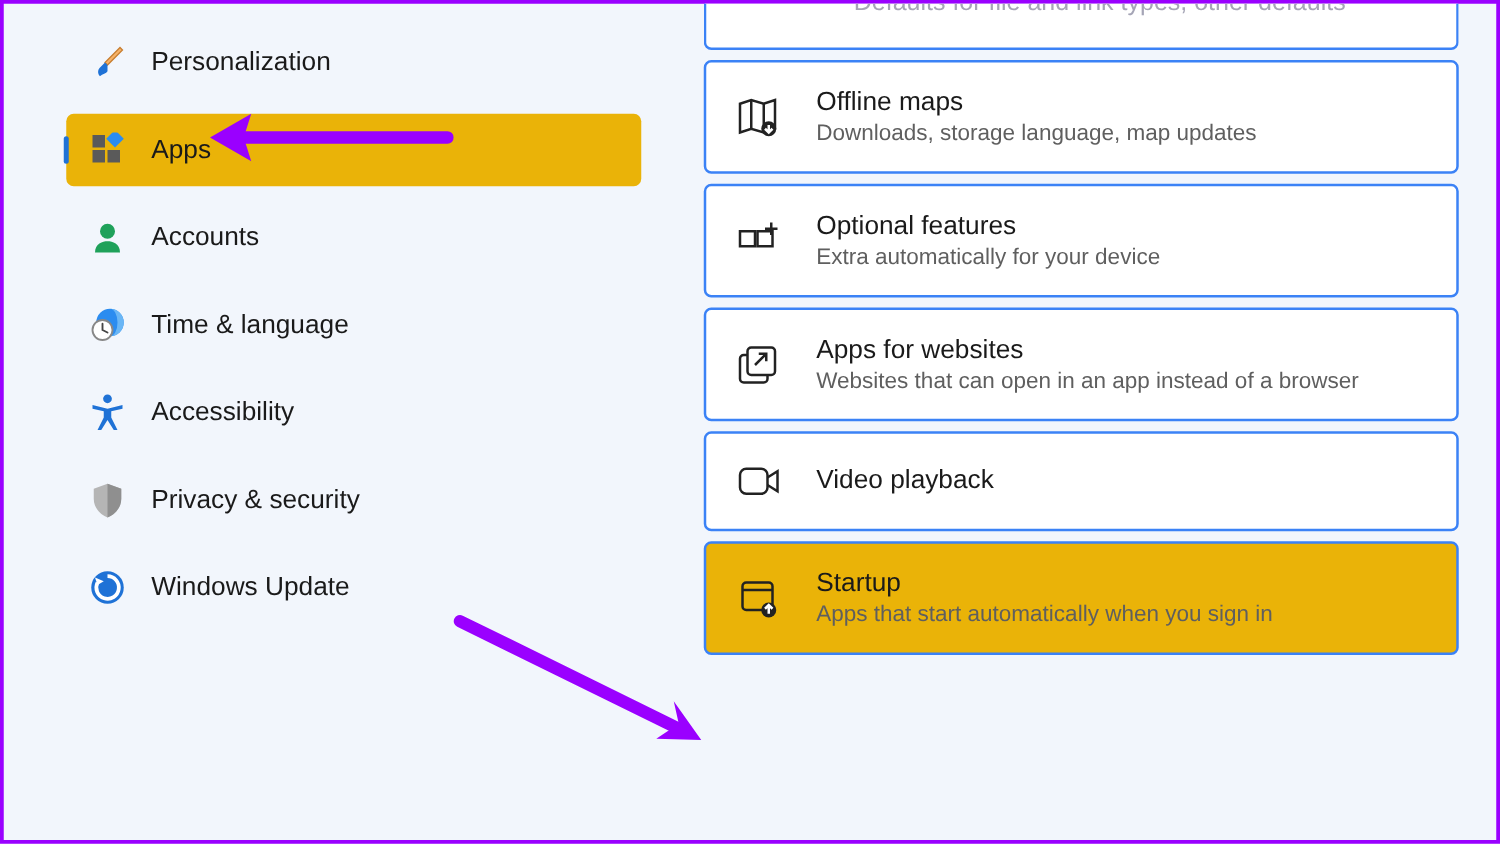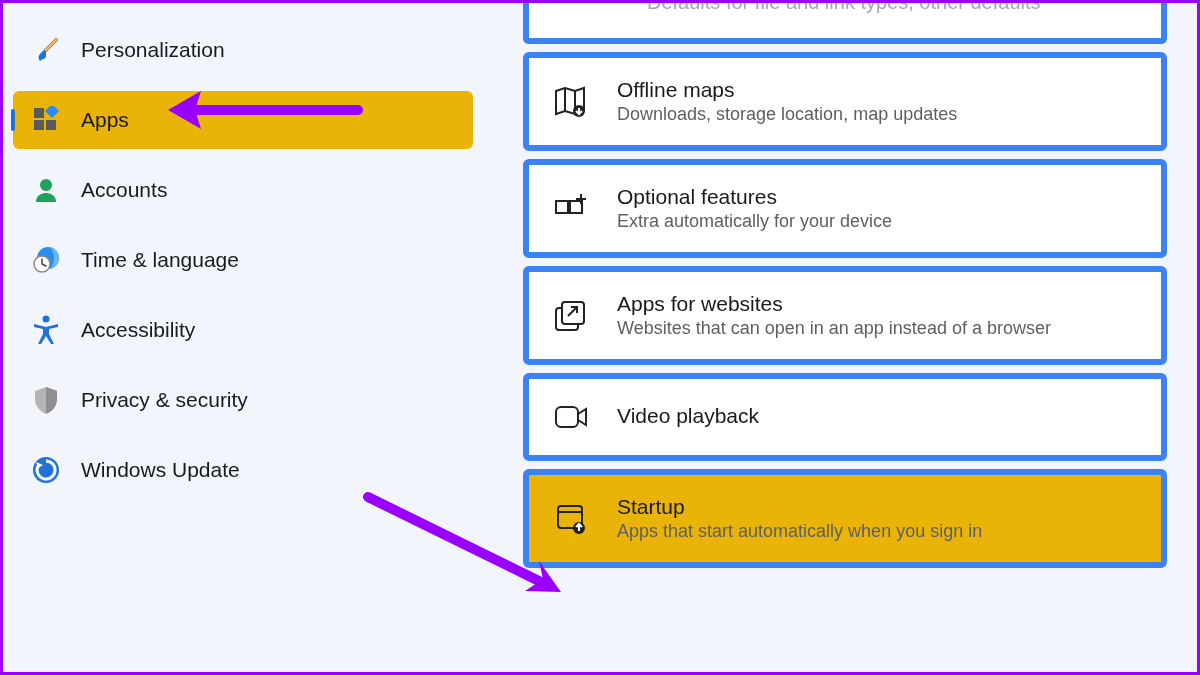--- a/index.html
+++ b/index.html
@@ -1,25 +1,25 @@
 <!DOCTYPE html>
 <html><head>
 <meta charset="utf-8">
 <style>
 * { margin: 0; padding: 0; box-sizing: border-box; font-family: "Segoe UI", -apple-system, sans-serif; }
 body { width: 1200px; height: 675px; background: #f2f6fc; border: 3px solid #9a00ff; overflow: hidden; position: relative; }
-.layout { display: flex; height: 100%; }
+.layout { display: flex; height: 100%; padding-left: 40px; }
 .sidebar { width: 480px; padding: 18px 10px 0 10px; }
 .sidebar-item { display: flex; align-items: center; gap: 20px; padding: 14px 18px; border-radius: 6px; cursor: pointer; margin-bottom: 12px; position: relative; }
 .sidebar-item.selected { background: #eab308; }
 .sidebar-item.selected::before { content: ""; position: absolute; left: -2px; top: 18px; bottom: 18px; width: 4px; background: #1f72d6; border-radius: 3px; }
 .sidebar-icon { width: 30px; height: 30px; display: flex; align-items: center; justify-content: center; flex-shrink: 0; }
 .sidebar-label { font-size: 21px; color: #1a1a1a; font-weight: 400; }
 .main { flex: 1; padding: 0 30px 20px 40px; overflow: hidden; }
-.card { background: #fff; border: 6px solid #3b82f6; border-radius: 6px; padding: 20px 24px; margin-bottom: 8px; display: flex; align-items: center; gap: 28px; cursor: pointer; }
+.card { background: #fff; border: 2px solid #3b82f6; border-radius: 6px; padding: 20px 24px; margin-bottom: 8px; display: flex; align-items: center; gap: 28px; cursor: pointer; }
 .card.partial-top { border-top: none; border-top-left-radius: 0; border-top-right-radius: 0; padding-top: 0; padding-bottom: 12px; margin-top: -12px; }
 .card.hover { background: #eab308; justify-content: space-between; }
 .card-icon { width: 36px; height: 36px; display: flex; align-items: center; justify-content: center; flex-shrink: 0; }
 .card-text { flex: 1; }
 .card-title { font-size: 21px; color: #1a1a1a; margin-bottom: 2px; font-weight: 400; }
 .card-desc { font-size: 18px; color: #5f5f5f; }
 .cut-desc { font-size: 20px; color: #a5a5b6; padding: 0 0 12px 94px; }
 .arrow { position: absolute; pointer-events: none; }
 .arrow svg { display: block; }
 </style>
@@ -115,21 +115,21 @@
       <span class="card-icon">
         <svg width="36" height="34" viewBox="0 0 36 34" fill="none" stroke="#222" stroke-width="2">
             <path d="M3 6 L12 3 L22 6 L31 3 L31 26 L22 29 L12 26 L3 29 Z"></path>
             <path d="M12 3 L12 26 M22 6 L22 29"></path>
             <circle cx="26" cy="26" r="6" fill="#222" stroke="none"></circle>
             <path d="M26 23 L26 29 M23 26 L26 29 L29 26" stroke="#fff" stroke-width="2"></path>
           </svg>
       </span>
       <div class="card-text">
         <div class="card-title">Offline maps</div>
-        <div class="card-desc">Downloads, storage location, map updates</div>
+        <div class="card-desc">Downloads, storage language, map updates</div>
       </div>
     </div>
 
     <div class="card">
       <span class="card-icon">
         <svg width="36" height="34" viewBox="0 0 36 34" fill="none" stroke="#222" stroke-width="2">
             <rect x="3" y="9" width="12" height="12"></rect>
             <rect x="17" y="9" width="12" height="12"></rect>
             <path d="M28 2 L28 12 M23 7 L33 7"></path>
           </svg>

